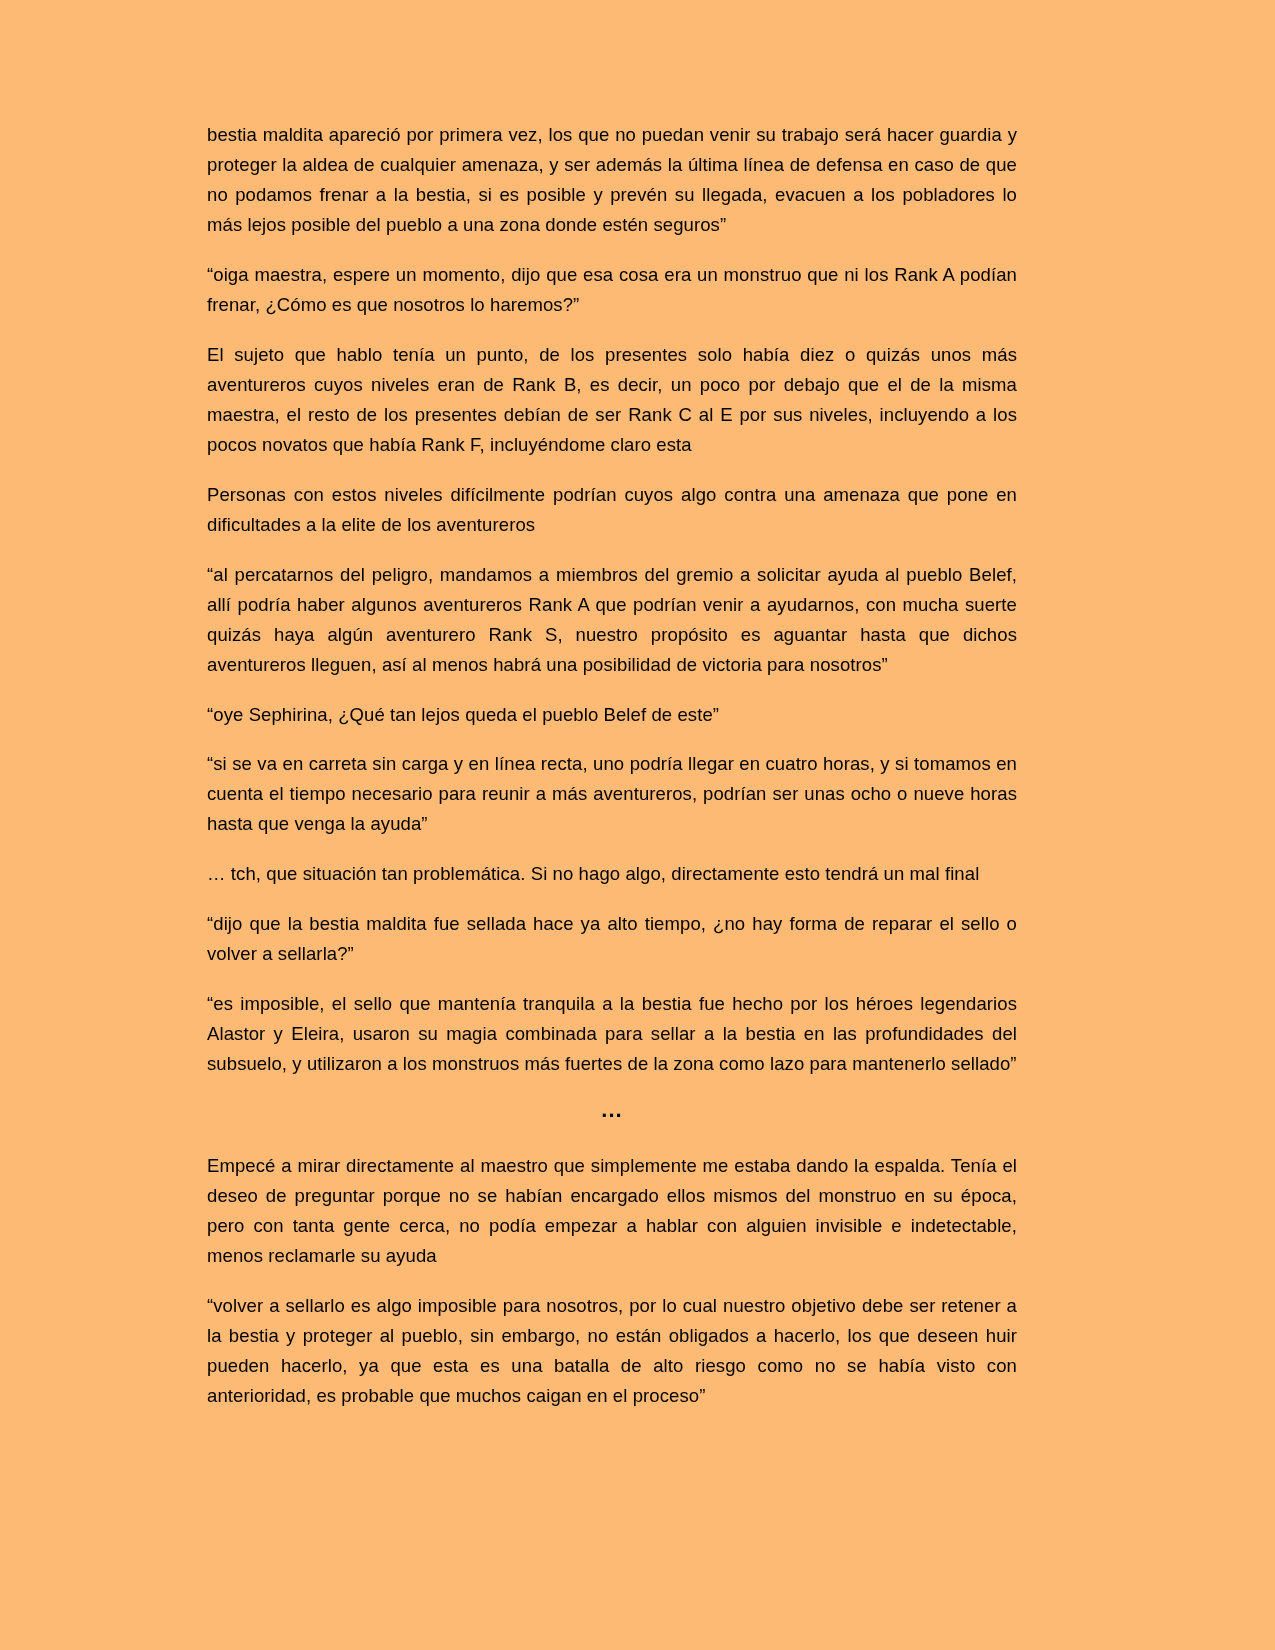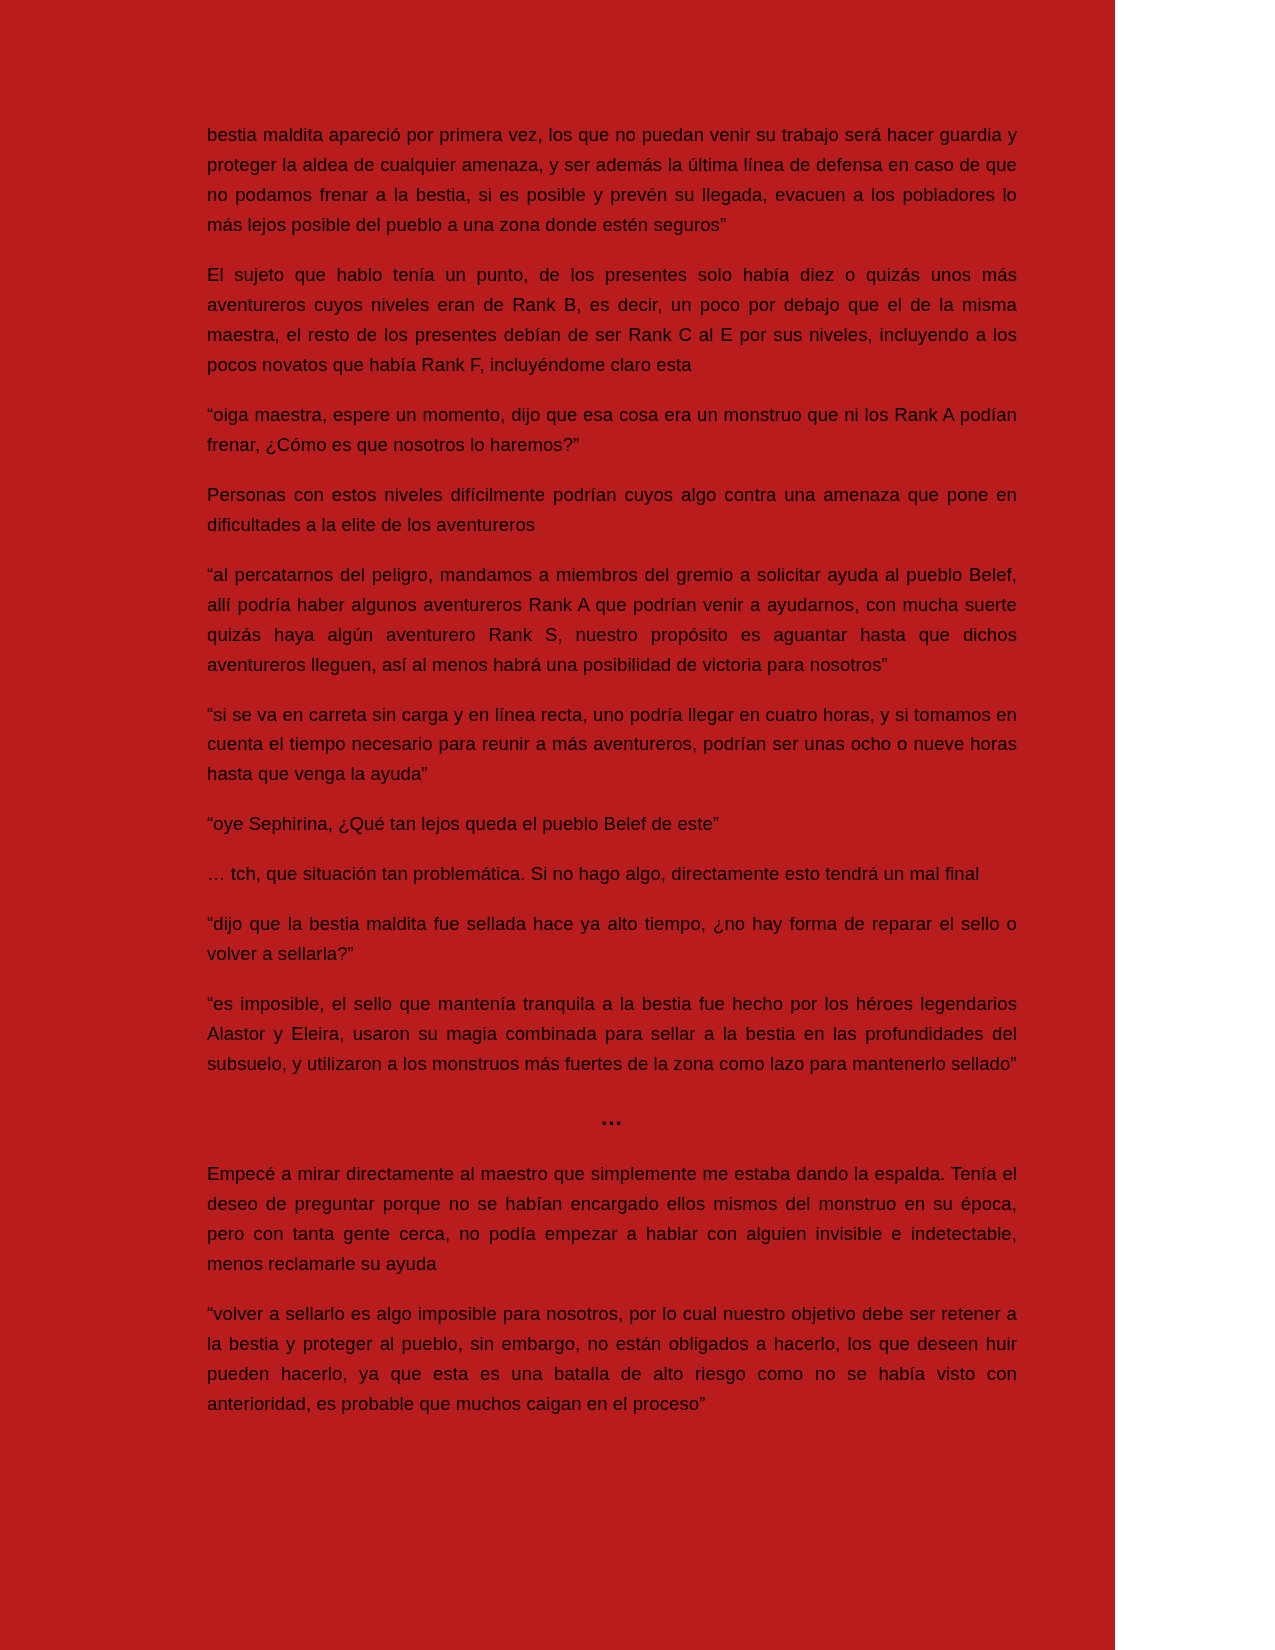--- a/index.html
+++ b/index.html
@@ -9,42 +9,42 @@
     background: #ffffff;
   }
   body {
     width: 1275px;
     height: 1650px;
     font-family: "Liberation Sans", sans-serif;
     color: #000000;
   }
   .page {
     position: relative;
-    width: 1115px;
+    width: 1275px;
     height: 1650px;
-    background: #b91c1c;
+    background: #fdba74;
     box-sizing: border-box;
   }
   .content {
     position: absolute;
     left: 207px;
     top: 120px;
     width: 810px;
   }
   p.para {
     margin: 0 0 20px 0;
     font-size: 18.5px;
     line-height: 1.62;
     text-align: justify;
     text-justify: inter-word;
     letter-spacing: 0.1px;
     color: #000000;
   }
   p.para.last-of-block {
-    margin-bottom: 32px;
+    margin-bottom: 24px;
   }
   .divider {
     margin: 18px 0 26px 0;
     text-align: center;
     font-size: 22px;
     font-weight: bold;
     line-height: 1;
     letter-spacing: 1px;
     color: #000000;
   }
@@ -53,26 +53,26 @@
     transform: translateY(-4px);
   }
 </style>
 </head>
 <body>
 
 <div class="page">
   <div class="content">
 
     <p class="para">bestia maldita apareció por primera vez, los que no puedan venir su trabajo será hacer guardia y proteger la aldea de cualquier amenaza, y ser además la última línea de defensa en caso de que no podamos frenar a la bestia, si es posible y prevén su llegada, evacuen a los pobladores lo más lejos posible del pueblo a una zona donde estén seguros”</p>
+    <p class="para">“oiga maestra, espere un momento, dijo que esa cosa era un monstruo que ni los Rank A podían frenar, ¿Cómo es que nosotros lo haremos?”</p>
     <p class="para">El sujeto que hablo tenía un punto, de los presentes solo había diez o quizás unos más aventureros cuyos niveles eran de Rank B, es decir, un poco por debajo que el de la misma maestra, el resto de los presentes debían de ser Rank C al E por sus niveles, incluyendo a los pocos novatos que había Rank F, incluyéndome claro esta</p>
-    <p class="para">“oiga maestra, espere un momento, dijo que esa cosa era un monstruo que ni los Rank A podían frenar, ¿Cómo es que nosotros lo haremos?”</p>
     <p class="para">Personas con estos niveles difícilmente podrían cuyos algo contra una amenaza que pone en dificultades a la elite de los aventureros</p>
     <p class="para">“al percatarnos del peligro, mandamos a miembros del gremio a solicitar ayuda al pueblo Belef, allí podría haber algunos aventureros Rank A que podrían venir a ayudarnos, con mucha suerte quizás haya algún aventurero Rank S, nuestro propósito es aguantar hasta que dichos aventureros lleguen, así al menos habrá una posibilidad de victoria para nosotros”</p>
+    <p class="para">“oye Sephirina, ¿Qué tan lejos queda el pueblo Belef de este”</p>
     <p class="para">“si se va en carreta sin carga y en línea recta, uno podría llegar en cuatro horas, y si tomamos en cuenta el tiempo necesario para reunir a más aventureros, podrían ser unas ocho o nueve horas hasta que venga la ayuda”</p>
-    <p class="para">“oye Sephirina, ¿Qué tan lejos queda el pueblo Belef de este”</p>
     <p class="para">… tch, que situación tan problemática. Si no hago algo, directamente esto tendrá un mal final</p>
     <p class="para">“dijo que la bestia maldita fue sellada hace ya alto tiempo, ¿no hay forma de reparar el sello o volver a sellarla?”</p>
     <p class="para last-of-block">“es imposible, el sello que mantenía tranquila a la bestia fue hecho por los héroes legendarios Alastor y Eleira, usaron su magia combinada para sellar a la bestia en las profundidades del subsuelo, y utilizaron a los monstruos más fuertes de la zona como lazo para mantenerlo sellado”</p>
 
     <div class="divider">
       <span>...</span>
     </div>
 
     <p class="para">Empecé a mirar directamente al maestro que simplemente me estaba dando la espalda. Tenía el deseo de preguntar porque no se habían encargado ellos mismos del monstruo en su época, pero con tanta gente cerca, no podía empezar a hablar con alguien invisible e indetectable, menos reclamarle su ayuda</p>
     <p class="para">“volver a sellarlo es algo imposible para nosotros, por lo cual nuestro objetivo debe ser retener a la bestia y proteger al pueblo, sin embargo, no están obligados a hacerlo, los que deseen huir pueden hacerlo, ya que esta es una batalla de alto riesgo como no se había visto con anterioridad, es probable que muchos caigan en el proceso”</p>

